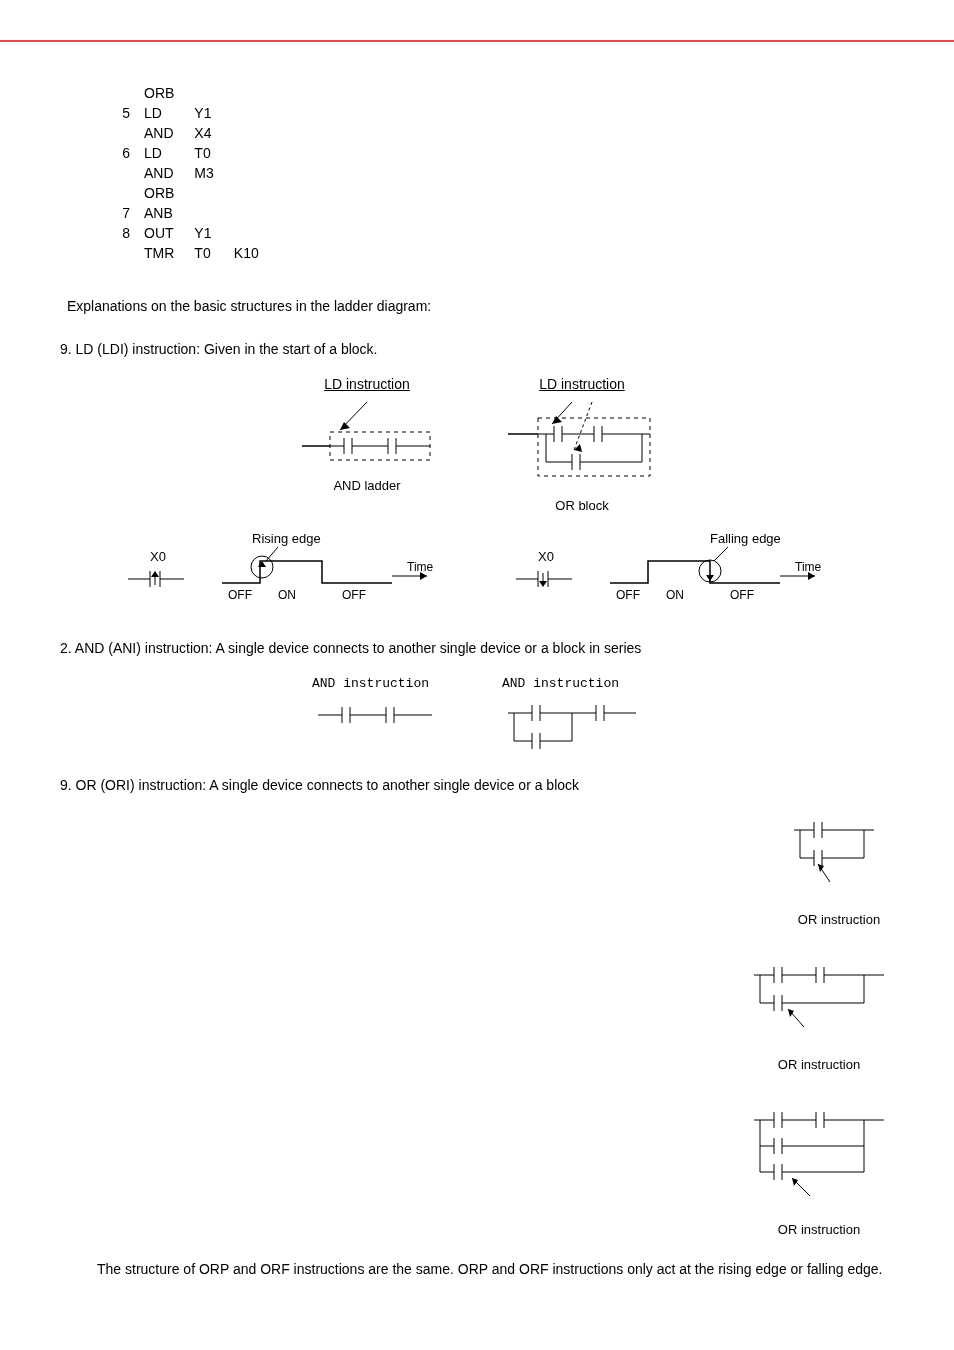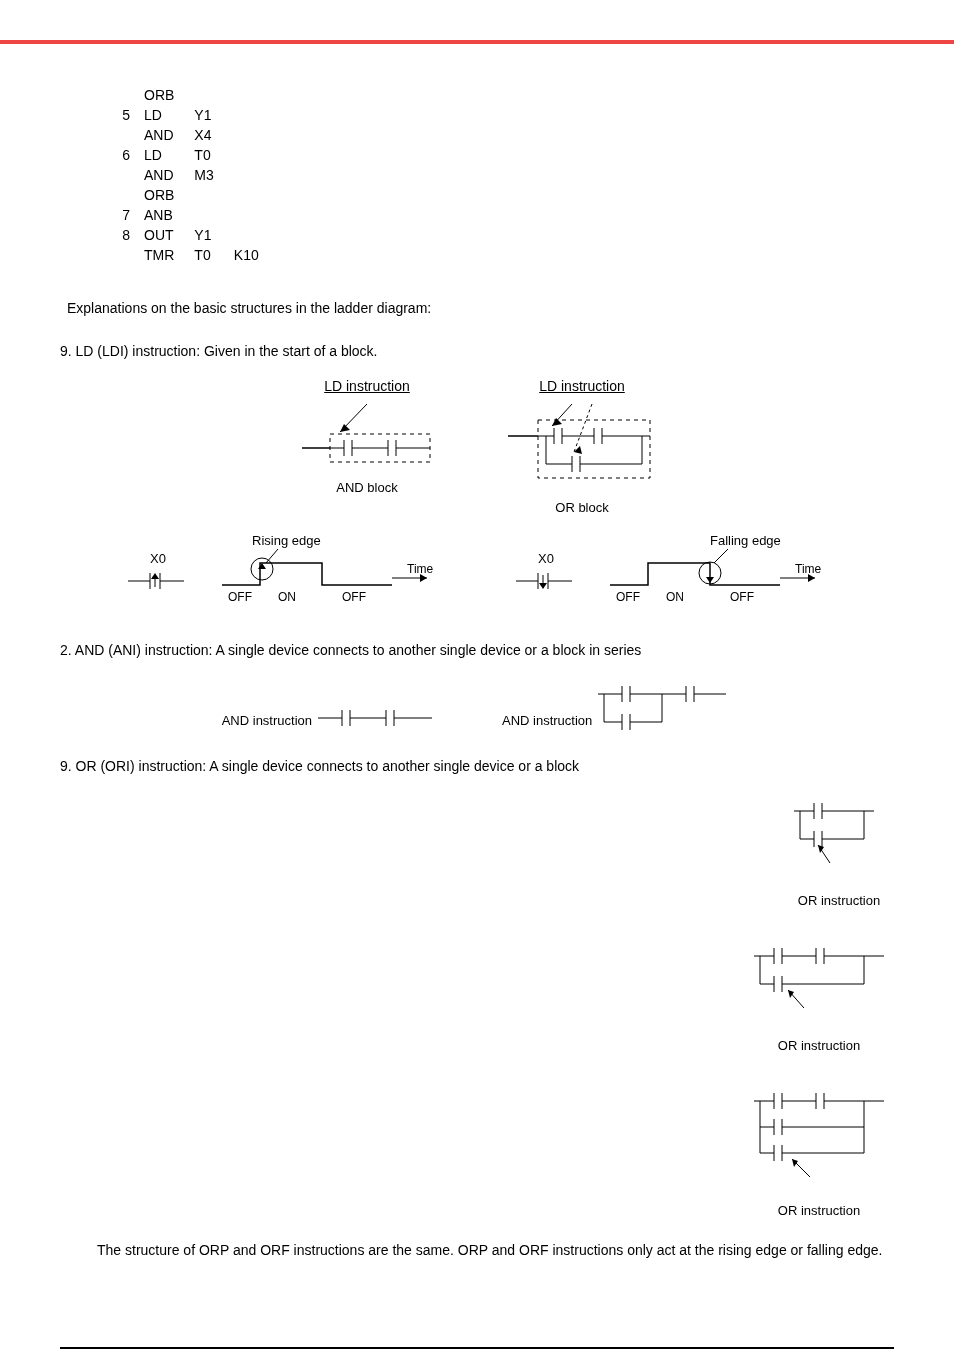--- a/index.html
+++ b/index.html
@@ -7,21 +7,21 @@
     margin: 0;
     padding: 0;
     font-family: Arial, sans-serif;
     font-size: 14px;
     color: #000;
     background: #fff;
     width: 954px;
   }
   .page {
     padding: 40px 60px 30px 60px;
-    border-top: 4px solid #ef4444;
+    border-top: 2px solid #ef4444;
     margin-top: 40px;
   }
   .code-table {
     margin-left: 60px;
     margin-bottom: 30px;
     font-size: 14px;
   }
   .code-table td {
     padding: 1px 18px 1px 0;
     white-space: nowrap;
@@ -36,21 +36,21 @@
   .fig1-cols { display:flex; gap:60px; justify-content:center; }
   .fig1-col { display:flex; flex-direction:column; align-items:center; }
   .fig1-label-top { font-size:14px; margin-bottom:6px;text-decoration:underline; }
   .fig1-label-bot { font-size:13px; margin-top:6px; }
   .fig1-svg { margin-top:4px; }
   
   .fig2-wrap { display:flex; gap:70px; justify-content:center; margin: 10px 0 30px 0; }
   .fig2-item { display:flex; align-items:center; gap:18px; }
   
   .fig3-wrap { display:flex; gap:60px; justify-content:center; margin:10px 0 20px 0; }
-  .fig3-col { display:flex; flex-direction:row; align-items:flex-end; }
+  .fig3-col { display:flex; flex-direction:column; align-items:flex-start;font-family:Liberation Mono, monospace; }
   .fig3-label { font-size:13px; margin-bottom:6px; }
   
   .fig4-wrap { display:flex; gap:30px; justify-content:center; align-items:flex-end; margin: 14px 0 20px 0; flex-direction: column; }
   .fig4-col { display:flex; flex-direction:column; align-items:center; }
   .fig4-label { font-size:13px; margin-top:4px; }
   .footer {
     border-top: 2px solid #000;
     margin: 40px 60px 0 60px;
     padding: 10px 0;
     text-align: center;
@@ -141,21 +141,21 @@
             <rect x="38" y="30" width="100" height="28" fill="none" stroke="#000" stroke-dasharray="4,4"></rect>
 
             <line x1="38" y1="44" x2="52" y2="44" stroke="#000"></line>
             <line x1="52" y1="36" x2="52" y2="52" stroke="#000"></line>
             <line x1="60" y1="36" x2="60" y2="52" stroke="#000"></line>
             <line x1="60" y1="44" x2="96" y2="44" stroke="#000"></line>
             <line x1="96" y1="36" x2="96" y2="52" stroke="#000"></line>
             <line x1="104" y1="36" x2="104" y2="52" stroke="#000"></line>
             <line x1="104" y1="44" x2="138" y2="44" stroke="#000"></line>
           </svg>
-          <div class="fig1-label-bot">AND block</div>
+          <div class="fig1-label-bot">AND ladder</div>
         </div>
 
         <div class="fig1-col">
           <div class="fig1-label-top">LD instruction</div>
           <svg class="fig1-svg" width="160" height="90">
 
             <line x1="70" y1="0" x2="50" y2="22" stroke="#000"></line>
             <polygon points="50,22 54,14 60,20" fill="#000"></polygon>
             <line x1="90" y1="0" x2="72" y2="48" stroke="#000" stroke-dasharray="3,3"></line>
             <polygon points="72,48 78,42 80,50" fill="#000"></polygon>

